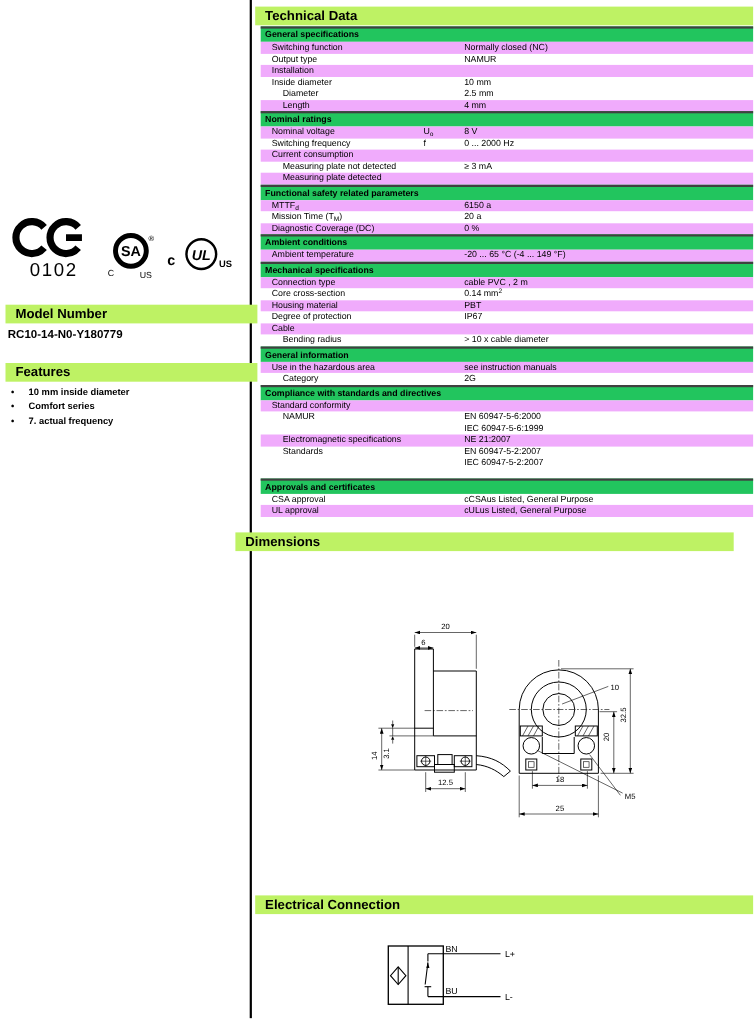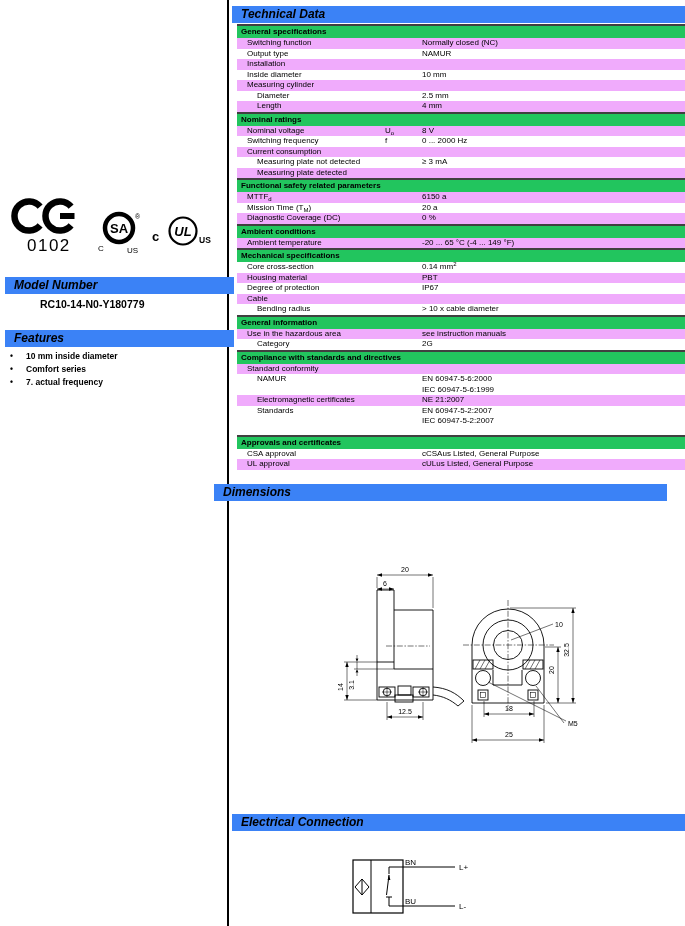--- a/index.html
+++ b/index.html
@@ -1,26 +1,26 @@
 <!DOCTYPE html>
 <html><head>
 <meta charset="utf-8">
 <style>
   html,body{margin:0;padding:0;background:#fff;}
   #page{position:relative;width:685px;height:926px;background:#fff;overflow:hidden;
         font-family:"Liberation Sans",sans-serif;color:#000;}
   .vline{position:absolute;left:227px;top:0;width:2px;height:926px;background:#000;}
 
   
-  .bar{background:#3b82f6;height:17px;line-height:17px;font-size:12px;font-weight:bold;
-       padding-left:9px;font-style:italic;}
+  .bar{background:#bef264;height:17px;line-height:17px;font-size:12px;font-weight:bold;
+       padding-left:9px;}
   
   #certs{position:absolute;left:8px;top:196px;width:212px;}
   #model-bar{position:absolute;left:5px;top:277px;width:220px;}
-  #model-number{position:absolute;left:7px;top:298px;font-size:10.5px;font-weight:bold;margin-left:33px;}
+  #model-number{position:absolute;left:7px;top:298px;font-size:10.5px;font-weight:bold;}
   #features-bar{position:absolute;left:5px;top:330px;width:220px;}
   #features-list{position:absolute;left:7px;top:350px;width:216px;}
   .feature{display:flex;font-size:8.5px;font-weight:bold;line-height:13px;}
   .feature .bullet{width:16px;text-align:left;padding-left:3px;}
 
   
   #tech{position:absolute;left:232px;top:6px;width:453px;}
   #tech .bar,#dim .bar,#elec .bar{width:444px;}
   #tech-table{margin-left:5px;margin-top:1px;}
   .shead{border-top:2px solid #404040;background:#22c55e;font-size:8px;font-weight:bold;
@@ -108,25 +108,20 @@
         <div class="trow shaded">
           <span class="lbl ind1">Installation</span>
           <span></span>
           <span></span>
         </div>
         <div class="trow">
           <span class="lbl ind1">Inside diameter</span>
           <span></span>
           <span>10 mm</span>
         </div>
-        <div class="trow shaded">
-          <span class="lbl ind1">Measuring cylinder</span>
-          <span></span>
-          <span></span>
-        </div>
         <div class="trow">
           <span class="lbl ind2">Diameter</span>
           <span></span>
           <span>2.5 mm</span>
         </div>
         <div class="trow shaded">
           <span class="lbl ind2">Length</span>
           <span></span>
           <span>4 mm</span>
         </div>
@@ -171,20 +166,25 @@
           <span></span>
           <span>0 %</span>
         </div>
         <div class="shead">Ambient conditions</div>
         <div class="trow shaded">
           <span class="lbl ind1">Ambient temperature</span>
           <span></span>
           <span>-20 ... 65 °C (-4 ... 149 °F)</span>
         </div>
         <div class="shead">Mechanical specifications</div>
+        <div class="trow shaded">
+          <span class="lbl ind1">Connection type</span>
+          <span></span>
+          <span>cable PVC , 2 m</span>
+        </div>
         <div class="trow">
           <span class="lbl ind1">Core cross-section</span>
           <span></span>
           <span>0.14 mm<sup>2</sup></span>
         </div>
         <div class="trow shaded">
           <span class="lbl ind1">Housing material</span>
           <span></span>
           <span>PBT</span>
         </div>
@@ -219,21 +219,21 @@
           <span class="lbl ind1">Standard conformity</span>
           <span></span>
           <span></span>
         </div>
         <div class="trow">
           <span class="lbl ind2">NAMUR</span>
           <span></span>
           <span>EN 60947-5-6:2000<br>IEC 60947-5-6:1999</span>
         </div>
         <div class="trow shaded">
-          <span class="lbl ind2">Electromagnetic certificates</span>
+          <span class="lbl ind2">Electromagnetic specifications</span>
           <span></span>
           <span>NE 21:2007</span>
         </div>
         <div class="trow">
           <span class="lbl ind2">Standards</span>
           <span></span>
           <span>EN 60947-5-2:2007<br>IEC 60947-5-2:2007</span>
         </div>
         <div class="shead gap">Approvals and certificates</div>
         <div class="trow">

